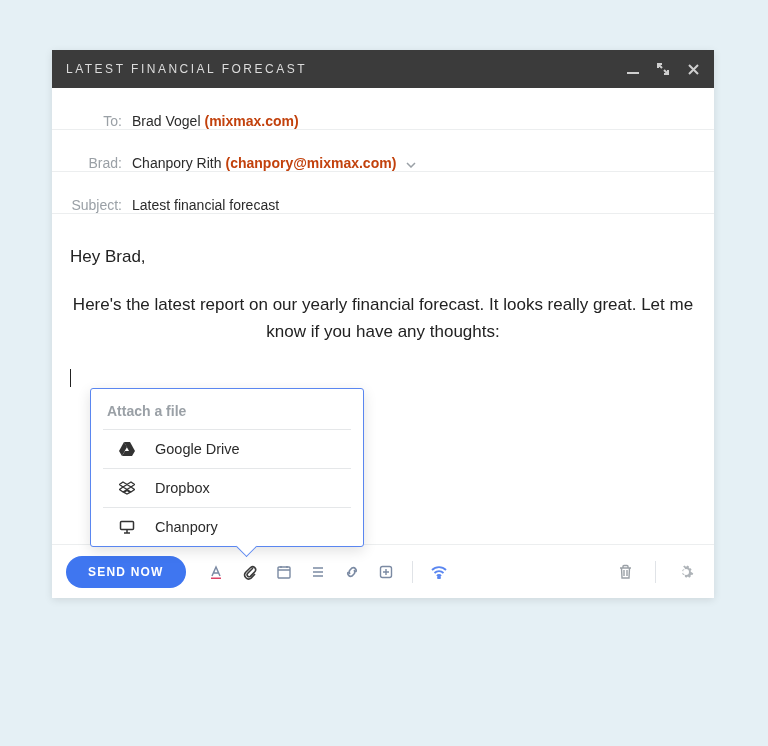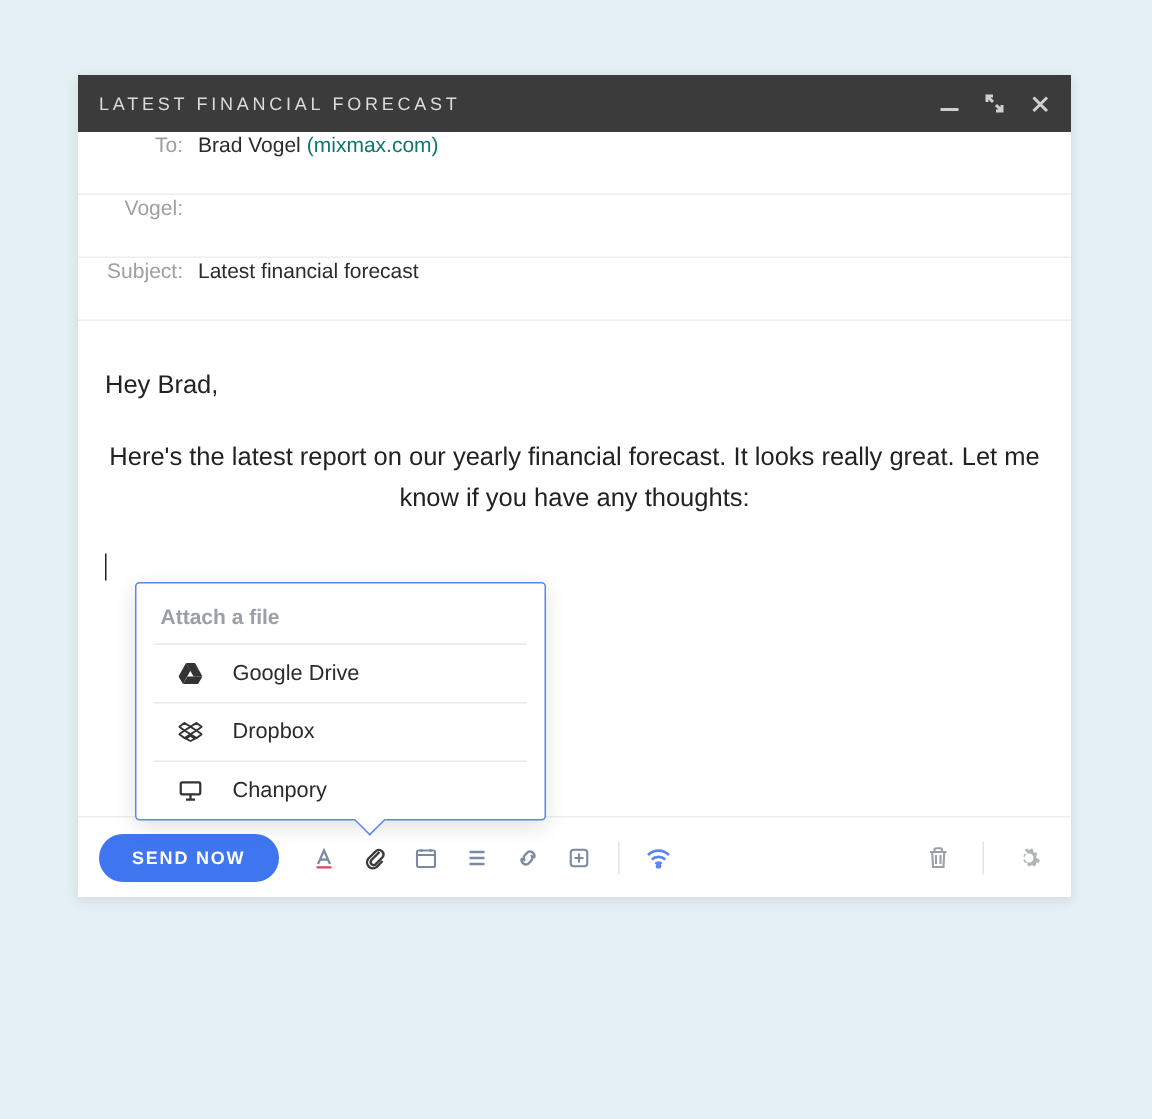--- a/index.html
+++ b/index.html
@@ -30,36 +30,36 @@
   .titlebar-title {
     font-size: 12px;
     letter-spacing: 2.5px;
     font-weight: 400;
     color: #dcdcdc;
   }
   .titlebar-actions { display: flex; gap: 16px; align-items: center; }
   .titlebar-icon { width: 14px; height: 14px; cursor: pointer; display:flex; align-items:center; justify-content:center;}
   .field-row {
     display: flex;
-    align-items: flex-start;
+    align-items: flex-end;
     border-bottom: 1px solid #eceeef;
     height: 42px;
     padding: 0 14px;
     font-size: 14px;
   }
   .field-label {
     width: 56px;
     text-align: right;
     color: #9aa0a6;
     font-weight: 400;
     margin-right: 10px;
     font-size: 14px;
   }
   .field-value { color: #2b2b2b; display:flex; align-items:center; gap:4px;}
-  .muted { color: #0f766e; }
+  .muted { color: #c2410c; font-weight: bold; }
   .body-area {
     padding: 30px 18px 20px 18px;
     font-size: 17px;
     color: #222;
     line-height: 1.55;
     min-height: 330px;
     position: relative;
   }
   .body-greeting { margin-bottom: 22px; }
   .body-para { margin-bottom: 20px; text-align: center; }
@@ -170,21 +170,30 @@
 
   <div class="field-row">
     <div class="field-label">To:</div>
     <div class="field-value">
       <span>Brad Vogel</span>
       <span class="muted">(mixmax.com)</span>
     </div>
   </div>
 
   <div class="field-row">
-    <div class="field-label">Vogel:</div>
+    <div class="field-label">Brad:</div>
+    <div class="field-value">
+      <span>Chanpory Rith</span>
+      <span class="muted">(chanpory@mixmax.com)</span>
+      <span class="from-caret">
+        <svg width="10" height="6" viewBox="0 0 10 6">
+            <path d="M1 1 L5 5 L9 1" fill="none" stroke="#9aa0a6" stroke-width="1.5"></path>
+          </svg>
+      </span>
+    </div>
   </div>
 
   <div class="field-row">
     <div class="field-label">Subject:</div>
     <div class="field-value">Latest financial forecast</div>
   </div>
 
   <div class="body-area">
     <div class="body-greeting">Hey Brad,</div>
     <div class="body-para">Here's the latest report on our yearly financial forecast. It looks really great. Let me know if you have any thoughts:</div>

